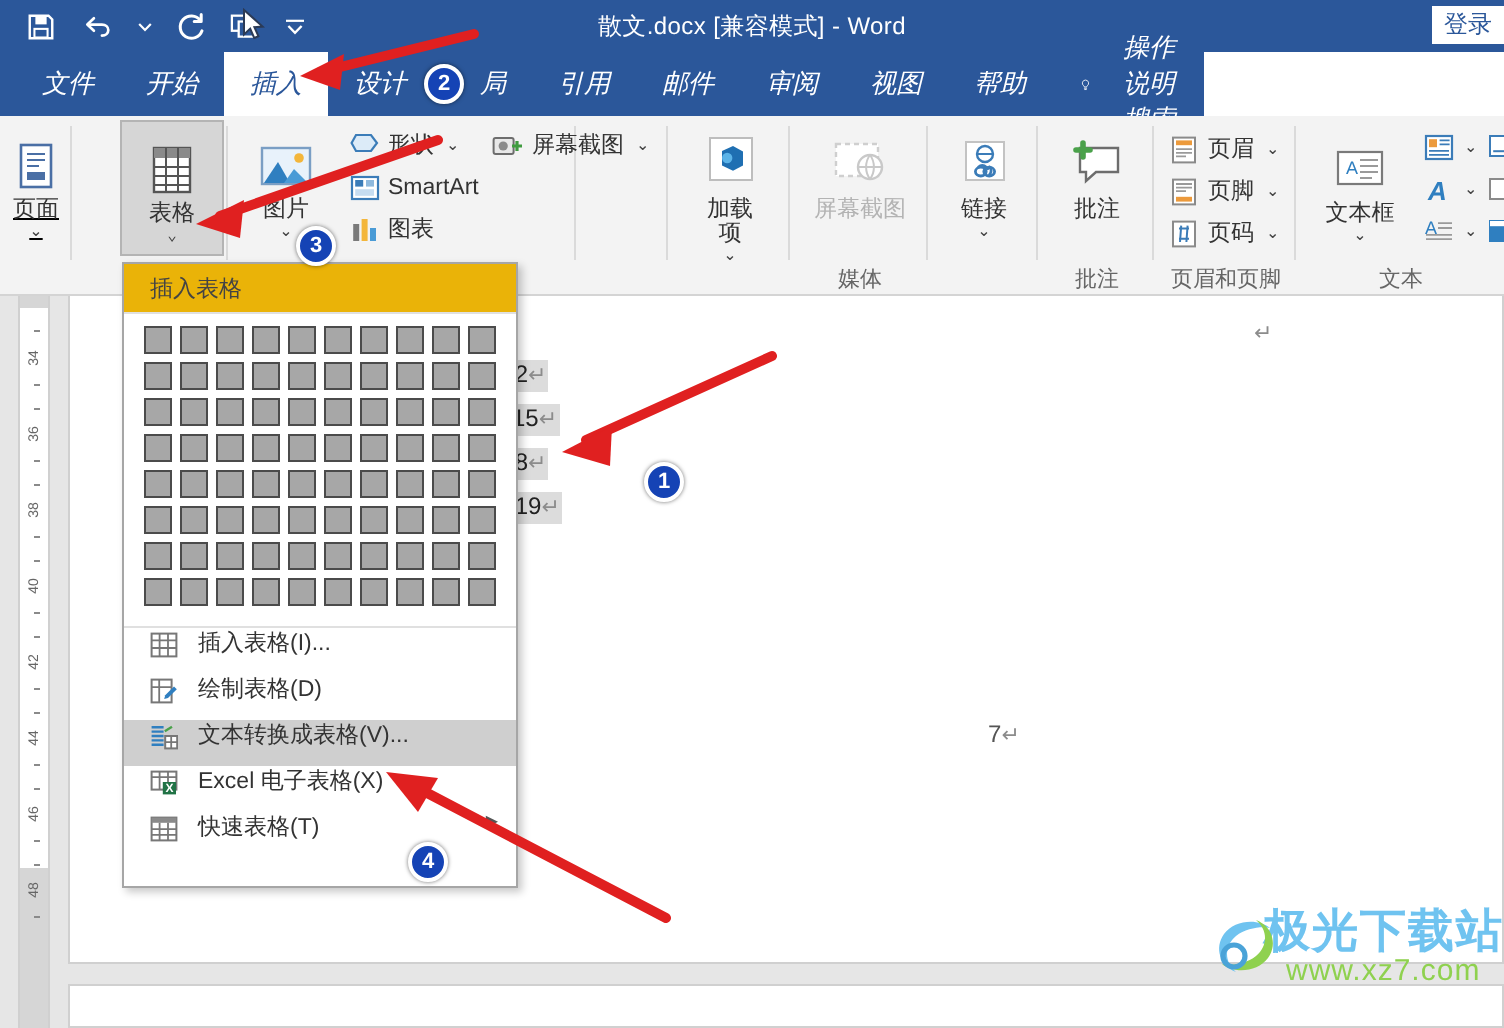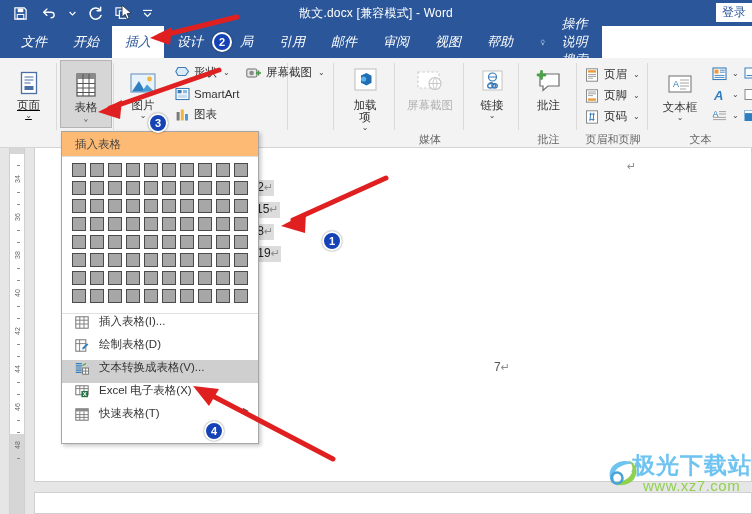--- a/index.html
+++ b/index.html
@@ -111,21 +111,21 @@
     padding:0 1px; white-space:nowrap; line-height:15px; height:16px;
   }
 
   
   .dropdown {
     position:absolute; left:61px; top:131px; width:198px; height:313px;
     background:#ffffff; border:1px solid #a6a6a6; box-shadow:2px 2px 4px rgba(0,0,0,.22);
     z-index:40;
   }
   .dd-title {
-    height:25px; background:#fdba74; border-bottom:1px solid #e0e0e0;
+    height:25px; background:#eab308; border-bottom:1px solid #e0e0e0;
     display:flex; align-items:center; padding-left:13px;
     font-size:11.5px; color:#444;
   }
   .gridwrap { padding:6px 9px 4px 10px; }
   .gridrow { display:flex; gap:4px; margin-bottom:4px; }
   .gcell { width:14px; height:14px; background:#a7a7a7; border:1px solid #4b4b4b; }
   .dd-sep { height:1px; background:#e0e0e0; margin:1px 0 0 0; }
   .dd-item {
     height:23px; display:flex; align-items:flex-start; gap:9px;
     padding-left:12px; font-size:11.5px; color:#333; position:relative;
@@ -221,21 +221,21 @@
       <svg class="bulb" viewBox="0 0 14 15">
         <path d="M7 1.2a4 4 0 0 0-2.4 7.2c.5.4.8 1 .8 1.6h3.2c0-.6.3-1.2.8-1.6A4 4 0 0 0 7 1.2z" fill="none" stroke="#fff" stroke-width="1.1"></path>
         <path d="M5.5 11.6h3M6 13.3h2" stroke="#fff" stroke-width="1.1" stroke-linecap="round"></path>
       </svg>
       <span>操作说明搜索</span>
     </div>
   </div>
 
   <div class="ribbon">
 
-    <div class="rgroup" style="left:0; width:57px;text-decoration:underline;">
+    <div class="rgroup" style="left:0; width:36px;text-decoration:underline;">
       <div class="bigbtn">
         <div class="ico">
           <svg width="22" height="26" viewBox="0 0 22 26">
             <rect x="3.5" y="1.5" width="15" height="21" fill="#fff" stroke="#4a6fa5" stroke-width="1.3"></rect>
             <path d="M6.5 6h9M6.5 9h9M6.5 12h6" stroke="#4a6fa5" stroke-width="1.1"></path>
             <rect x="6.5" y="15" width="9" height="4" fill="#4a6fa5"></rect>
           </svg>
         </div>
         <div class="lbl">页面</div>
         <div class="caret">⌄</div>

